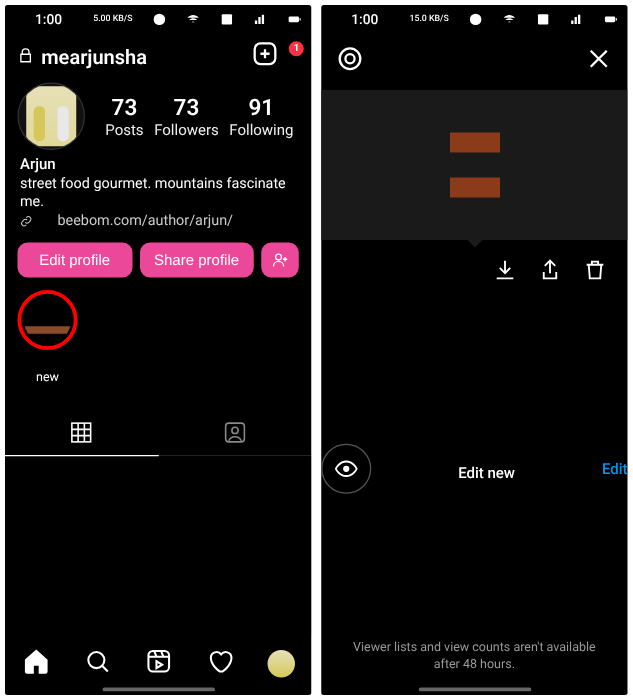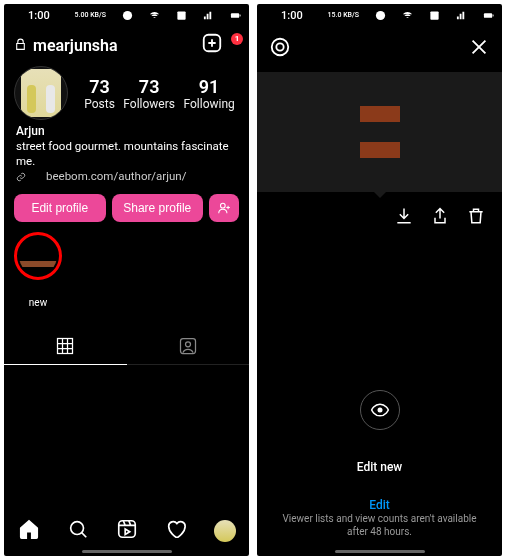--- a/index.html
+++ b/index.html
@@ -80,21 +80,21 @@
   .home-bar{width:90px;height:3px;background:#666;border-radius:2px;margin:0 auto 3px}
   .nav-avatar{width:22px;height:22px;border-radius:50%;background:linear-gradient(#e7e0b8,#d4c85a)}
   
   .r-top{display:flex;align-items:center;justify-content:space-between;padding:10px 12px}
   .r-top svg{width:22px;height:22px;stroke:#fff;fill:none;stroke-width:2}
   .r-preview{height:120px;background:#1a1a1a;position:relative;display:flex;flex-direction:column;align-items:center;justify-content:center;gap:20px}
   .r-bar{width:40px;height:16px;background:#8b3a1a}
   .r-preview::after{content:"";position:absolute;bottom:-6px;left:50%;transform:translateX(-50%);border-left:7px solid transparent;border-right:7px solid transparent;border-top:7px solid #1a1a1a}
   .r-actions{display:flex;justify-content:flex-end;gap:16px;padding:14px 16px 8px}
   .r-actions svg{width:20px;height:20px;stroke:#fff;fill:none;stroke-width:1.8}
-  .r-body{flex:1;display:flex;flex-direction:column;align-items:center;justify-content:flex-end;gap:24px}
+  .r-body{flex:1;display:flex;flex-direction:row;align-items:center;justify-content:space-between;gap:24px}
   .eye-circ{width:40px;height:40px;border:1.5px solid #555;border-radius:50%;display:flex;align-items:center;justify-content:center}
   .eye-circ svg{width:20px;height:20px;stroke:#fff;fill:none;stroke-width:1.8}
   .edit-title{font-size:12px;font-weight:500;margin-top:6px}
   .edit-link{font-size:12px;color:#0095f6;font-weight:500}
   .r-footer{font-size:10px;color:#999;text-align:center;padding:0 20px 12px;line-height:13px}
 </style>
 </head>
 <body>
 
 <div class="phone">

